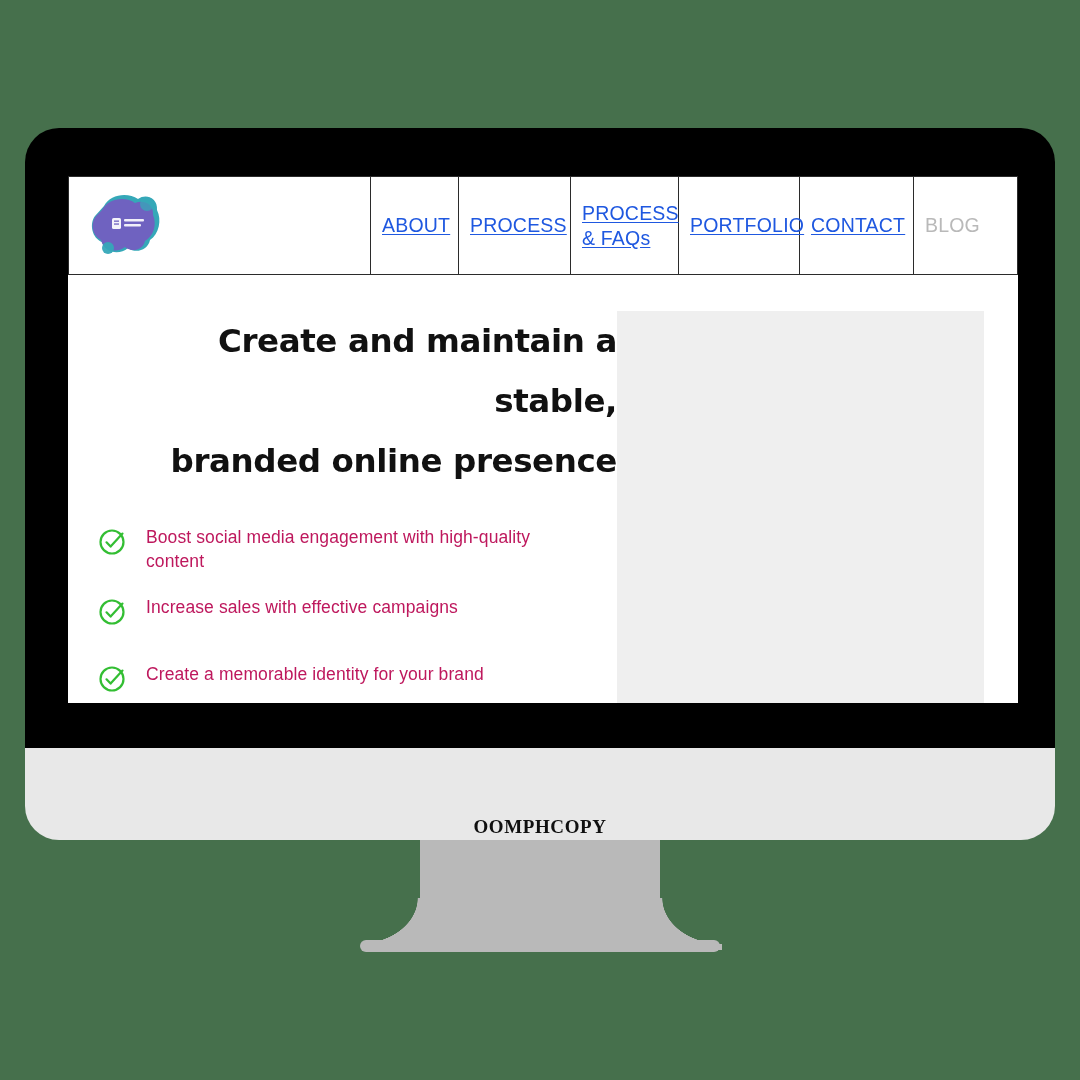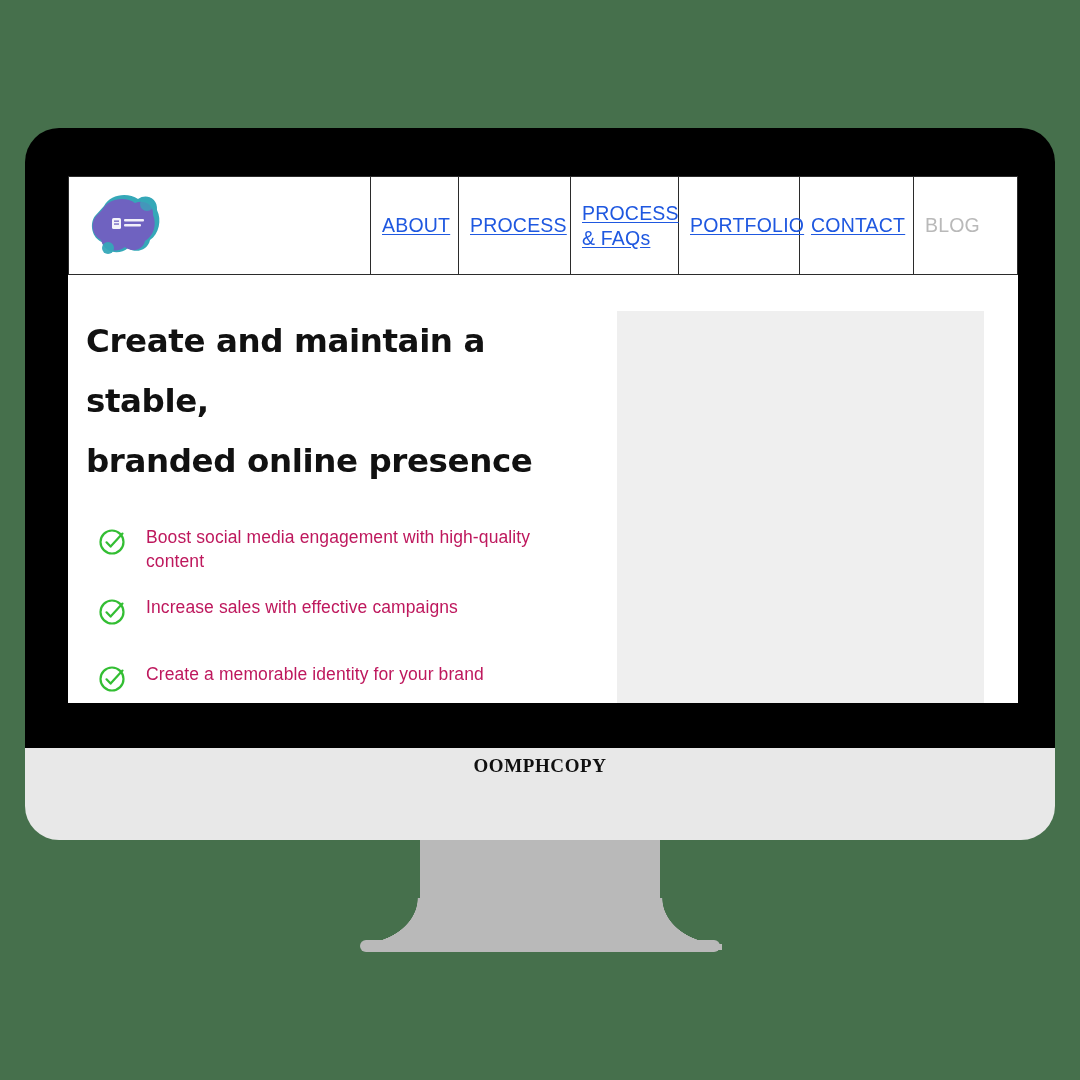--- a/index.html
+++ b/index.html
@@ -36,21 +36,21 @@
   
   #monitor-chin {
     position: absolute;
     left: 25px;
     top: 748px;
     width: 1030px;
     height: 92px;
     background: #e8e8e8;
     border-radius: 0 0 34px 34px;
     display: flex;
-    align-items: flex-start;
+    align-items: flex-end;
     justify-content: center;
   }
   #brand-wordmark {
     font-family: "Liberation Serif", serif;
     font-weight: 700;
     font-size: 27px;
     letter-spacing: 0.6px;
     color: #101010;
     font-variant: small-caps;
     text-transform: lowercase;
@@ -172,22 +172,23 @@
     flex: none;
   }
   #hero-title {
     font-family: "DejaVu Sans", sans-serif;
     font-weight: 700;
     font-size: 32.5px;
     line-height: 60px;
     letter-spacing: -0.4px;
     color: #111111;
     margin: 0;
-    padding: 0 9px 0 8px;
+    padding: 0 0 0 8px;
     white-space: pre-line;
+    text-align: right;
   }
   #hero-bullets {
     list-style: none;
     margin: 34px 0 0 0;
     padding: 0 0 0 20px;
   }
   .bullet-item {
     display: flex;
     align-items: flex-start;
     margin-bottom: 22px;

